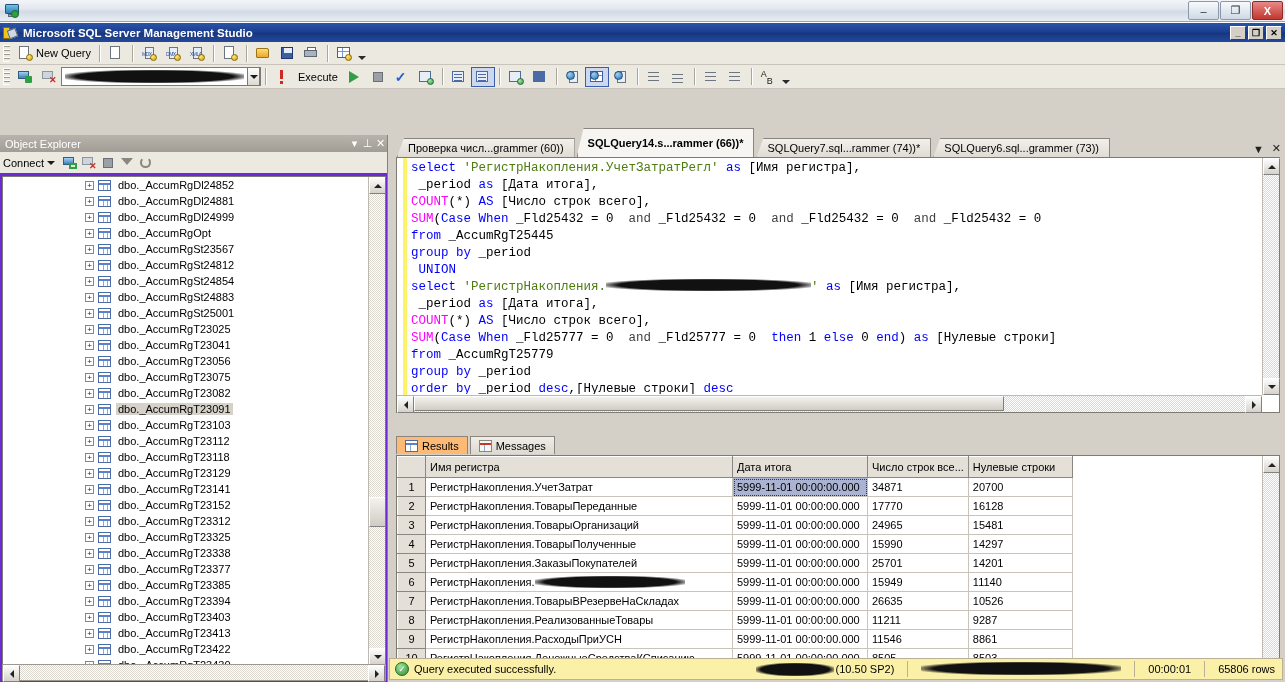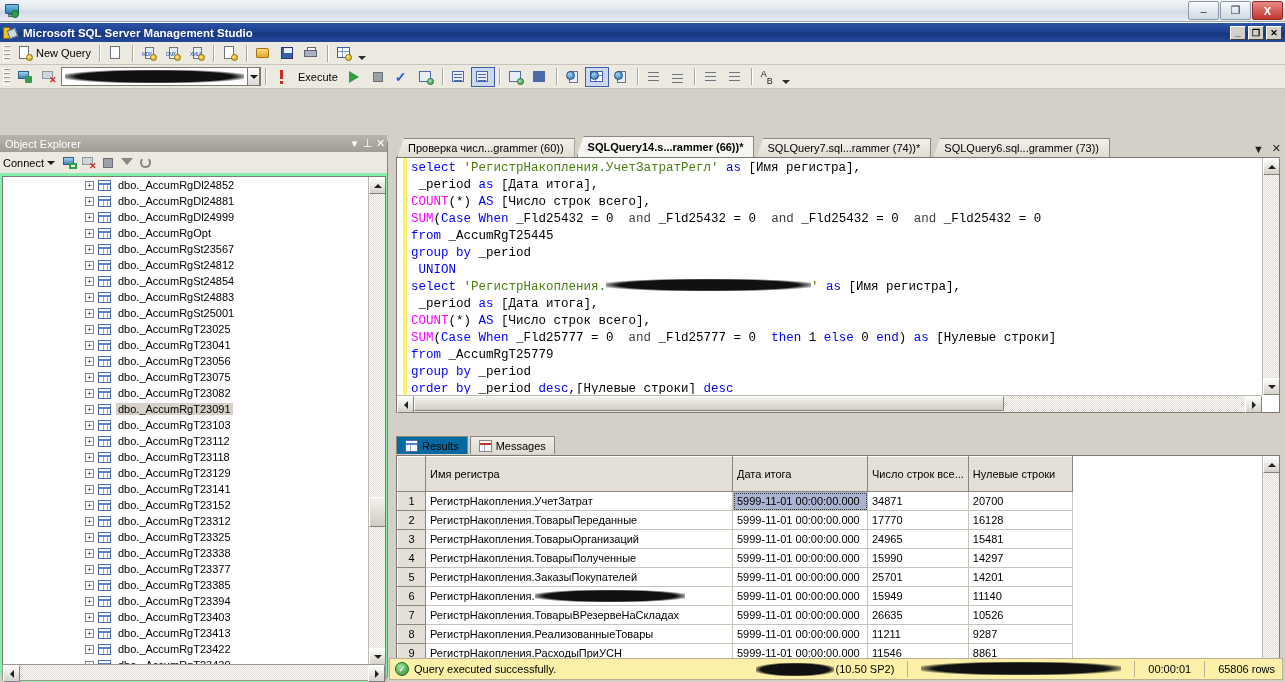--- a/index.html
+++ b/index.html
@@ -109,21 +109,21 @@
   .caret-dn { width:0;height:0;border-left:4px solid transparent;border-right:4px solid transparent;border-top:4px solid #1a1a1a; }
   .tb-overflow { width:12px; height:20px; display:flex; align-items:flex-end; justify-content:center; }
   .tb-overflow .b { width:0;height:0;border-left:4px solid transparent;border-right:4px solid transparent;border-top:4px solid #2b2b2b; margin-bottom:3px;}
   .redacted { background:#111; border-radius:2px;
     -webkit-mask-image: radial-gradient(ellipse at 50% 50%, #000 62%, transparent 78%);
     mask-image: radial-gradient(ellipse at 50% 50%, #000 62%, transparent 78%); }
 
   
   .oe {
     position:absolute; left:0; top:112px; width:388px; height:548px;
-    background:#86efac; border-right:1px solid #868279;border-radius:9px;
+    background:#6d28d9; border-right:1px solid #868279;
   }
   .oe-head {
     height:17px; background: linear-gradient(to bottom,#b8b4ab,#a19d94);
     display:flex; align-items:center; color:#fff; font-size:11px; padding-left:5px;
   }
   .oe-head .sp { flex:1; }
   .oe-head .hb { width:13px; text-align:center; color:#fff; font-size:11px; }
   .oe-tb { height:21px; background:#ece9e0; display:flex; align-items:center; padding-left:3px; gap:3px; }
   .oe-tb .lbl { font-size:11px; color:#000; }
   .oe-tree {
@@ -156,21 +156,21 @@
   
   .editor-area { position:absolute; left:389px; top:112px; width:896px; height:548px; background:#d4d0c8; }
   .tabstrip { height:22px; display:flex; align-items:flex-end; padding-left:8px; position:relative; background:#d4d0c8;}
   .etab {
     height:19px; display:flex; align-items:center; padding:0 10px; font-size:11px;
     background: linear-gradient(to bottom,#f2f0ea,#dfdcd4);
     border:1px solid #8a867e; border-bottom:none; margin-right:2px; color:#000;
     border-radius:0; transform: skewX(0deg);
     clip-path: polygon(7px 0, 100% 0, 100% 100%, 0 100%);
   }
-  .etab.active { background:#f6f5f1; font-weight:bold; height:21px; }
+  .etab.active { background:#f6f5f1; font-weight:bold; height:29px; }
   .tab-ctrl { position:absolute; right:4px; bottom:2px; display:flex; gap:8px; align-items:center; font-size:11px; color:#222;}
 
   .code-wrap {
     position:absolute; left:396px; top:134px; width:884px; height:256px;
     background:#fff; border:1px solid #7d7a72;
   }
   .code-gutter { position:absolute; left:0; top:0; width:11px; bottom:0; background:#fff; }
   .code-gutter .bar { position:absolute; left:6px; top:0; bottom:0; width:4px; background:#fcf36a; }
   .code {
     position:absolute; left:14px; top:2px; right:18px; bottom:18px; overflow:hidden;
@@ -183,35 +183,35 @@
   .g { color:#404040; }
   .code-vs { position:absolute; right:0; top:0; width:17px; bottom:17px; background:
      repeating-conic-gradient(#fff 0% 25%, #dcd8d0 0% 50%) 0 0/2px 2px; border-left:1px solid #bdb9b1;}
   .code-hs { position:absolute; left:0; bottom:0; height:17px; right:17px; background:
      repeating-conic-gradient(#fff 0% 25%, #dcd8d0 0% 50%) 0 0/2px 2px; border-top:1px solid #bdb9b1; display:flex;}
 
   
   .res-tabs { position:absolute; left:396px; top:412px; height:19px; display:flex; align-items:flex-end; }
   .rtab { height:18px; display:flex; align-items:center; gap:4px; padding:0 8px; font-size:11px;
     border:1px solid #8a867e; border-bottom:none; background:linear-gradient(to bottom,#f0eee8,#ddd9d1); margin-right:2px;}
-  .rtab.active { background:#0369a1; }
+  .rtab.active { background:#fdba74; }
   .rtab .ri { width:13px; height:12px; background:#fff; border:1px solid #4a6ba8; position:relative;}
   .rtab .ri::before{content:'';position:absolute;left:0;right:0;top:2px;height:2px;background:#5b82c4;}
   .rtab .ri::after{content:'';position:absolute;left:4px;top:4px;width:1px;bottom:0;background:#8fa8d4;}
   .rtab.msg .ri { background:#f7f7f2; border-color:#8a867e; }
   .rtab.msg .ri::before { background:#c0392b; }
 
   .grid-wrap {
     position:absolute; left:396px; top:432px; width:884px; height:222px;
     background:#fff; border:1px solid #7d7a72; overflow:hidden;
   }
   table.rgrid { border-collapse:collapse; font-size:11px; table-layout:fixed; }
   table.rgrid th {
     background:#e4e0d8; border:1px solid #fff; border-right-color:#8a8680; border-bottom-color:#8a8680;
-    font-weight:normal; text-align:left; padding:2px 4px; height:35px; color:#000; overflow:hidden; white-space:nowrap;
+    font-weight:normal; text-align:left; padding:2px 4px; height:21px; color:#000; overflow:hidden; white-space:nowrap;
   }
   table.rgrid th.rowh { width:28px; }
   table.rgrid td {
     border-right:1px solid #c8c4bc; border-bottom:1px solid #c8c4bc;
     padding:2px 4px; height:19px; color:#000; white-space:nowrap; overflow:hidden;
   }
   table.rgrid td.rowh {
     background:#e4e0d8; border:1px solid #fff; border-right-color:#8a8680; border-bottom-color:#8a8680;
     text-align:center; width:28px;
   }

